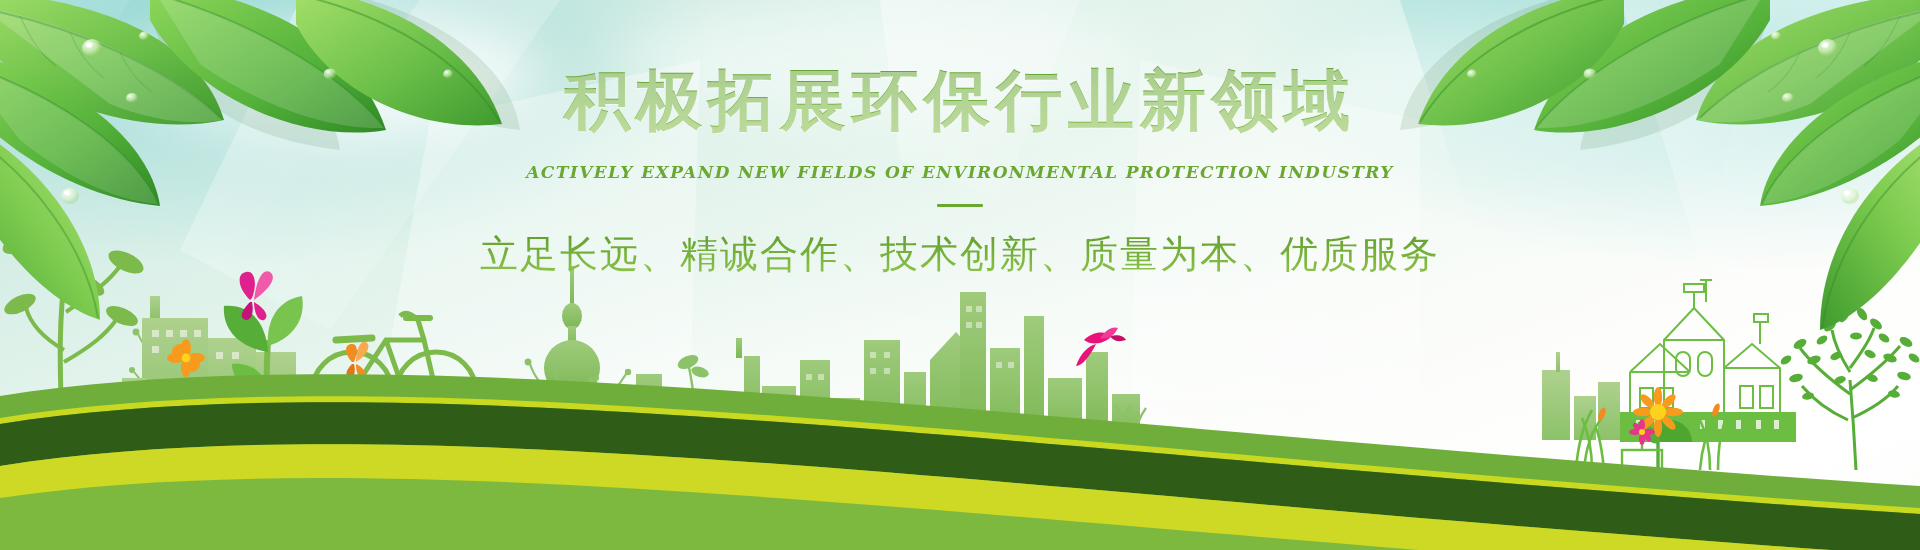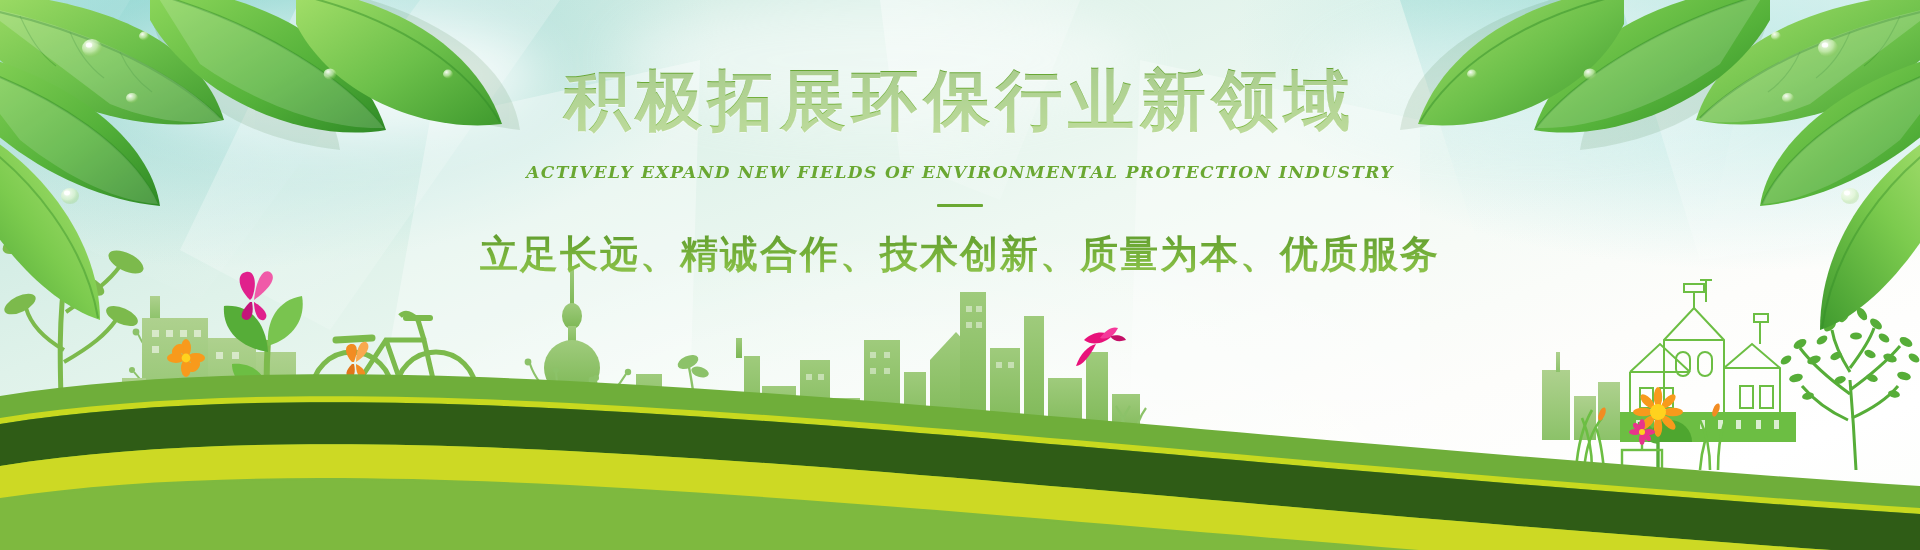--- a/index.html
+++ b/index.html
@@ -33,21 +33,21 @@
     font-family:"DejaVu Serif","Liberation Serif",serif;
     font-size:17px;font-weight:bold;letter-spacing:1.4px;
     color:#6aa832;white-space:nowrap;font-style:italic;
   }
   .divider{
     width:46px;height:3px;background:#6aa832;margin:22px auto 0 auto;border-radius:1px;
   }
   .sub-cn{
     margin:22px 0 0 0;
     font-family:"DejaVu Serif","Liberation Serif",serif;
-    font-size:38px;font-weight:bold;letter-spacing:2px;
+    font-size:38px;font-weight:normal;letter-spacing:2px;
     color:#6aa832;
     background:linear-gradient(180deg,#5d9a2c 0%,#7cb63e 60%,#96c954 100%);
     -webkit-background-clip:text;background-clip:text;
     -webkit-text-fill-color:transparent;
     white-space:nowrap;
   }
   
   .layer{position:absolute;left:0;top:0;width:1920px;height:550px;}
   #leaves-tl,#leaves-tr{z-index:50;}
   #scenery{z-index:20;}

